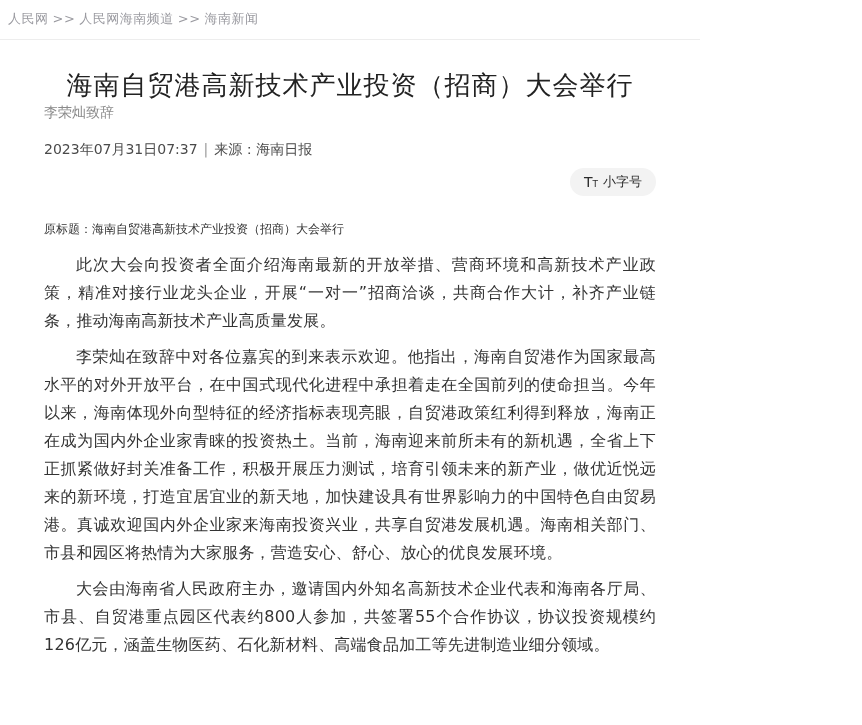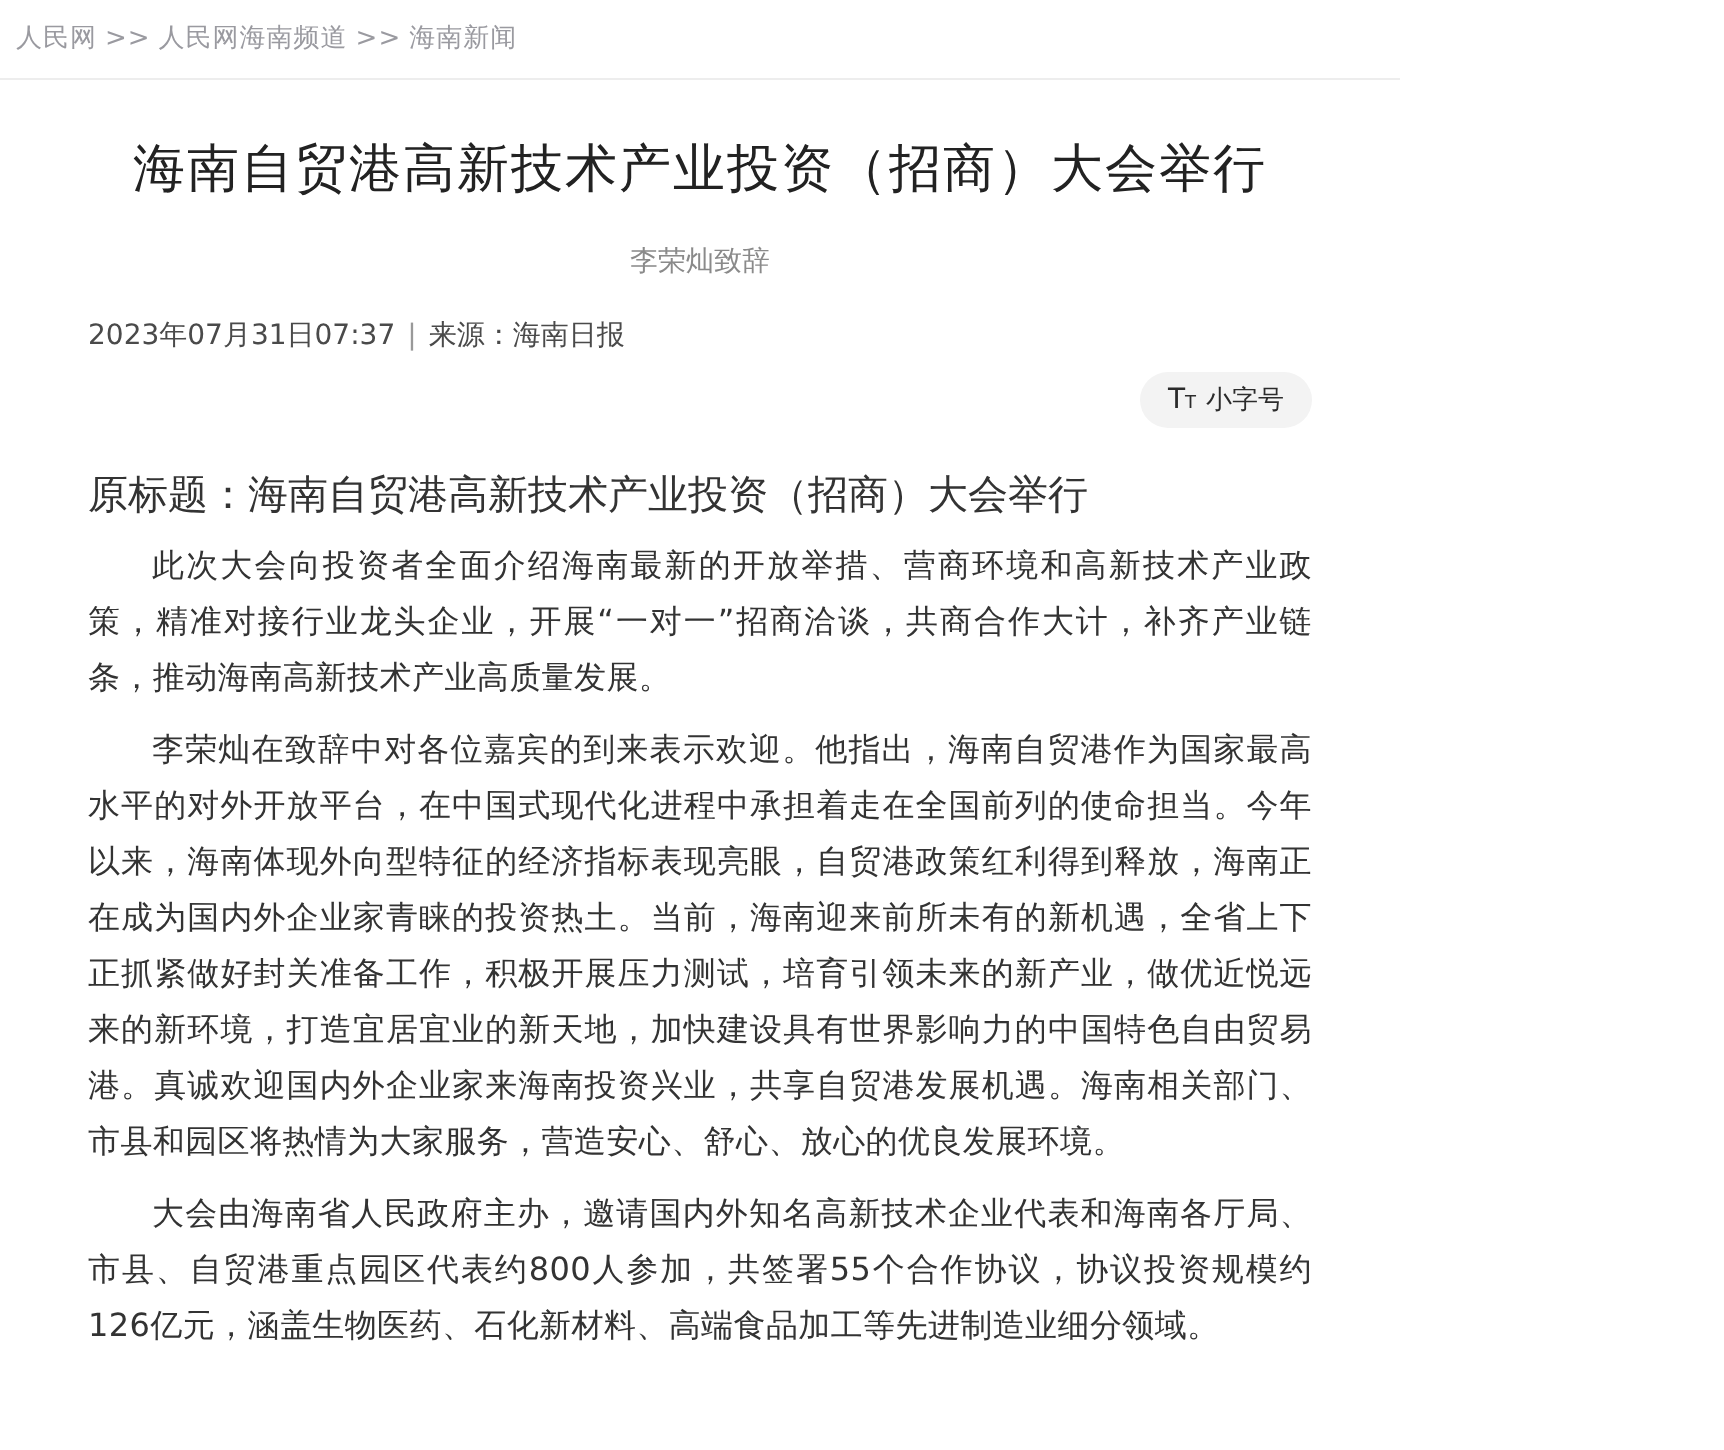--- a/index.html
+++ b/index.html
@@ -43,22 +43,21 @@
   .title {
     margin: 28px 0 0 0;
     font-size: 26px;
     font-weight: 400;
     color: #222222;
     text-align: center;
     letter-spacing: 1px;
     line-height: 34px;
   }
   .subtitle {
-    margin-top: 20px;
-    text-align: center;
+    margin-top: 2px;
     font-size: 14px;
     color: #8a8a8a;
   }
   .meta {
     margin-top: 19px;
     font-size: 14px;
     color: #4a4a4a;
   }
   .meta .sep {
     margin: 0 6px;
@@ -79,21 +78,21 @@
     font-size: 13px;
     color: #2b2b2b;
     cursor: pointer;
     font-family: inherit;
   }
   .t-icon { display: inline-flex; align-items: baseline; color: #2b2b2b; }
   .t-big { font-size: 14px; line-height: 1; }
   .t-small { font-size: 9px; line-height: 1; }
   .original-title {
     margin-top: 19px;
-    font-size: 20px;
+    font-size: 12px;
     color: #333333;
     line-height: 28px;
   }
   .para {
     margin: 8px 0;
     font-size: 16px;
     color: #333333;
     line-height: 28px;
     text-align: justify;
     text-indent: 2em;

